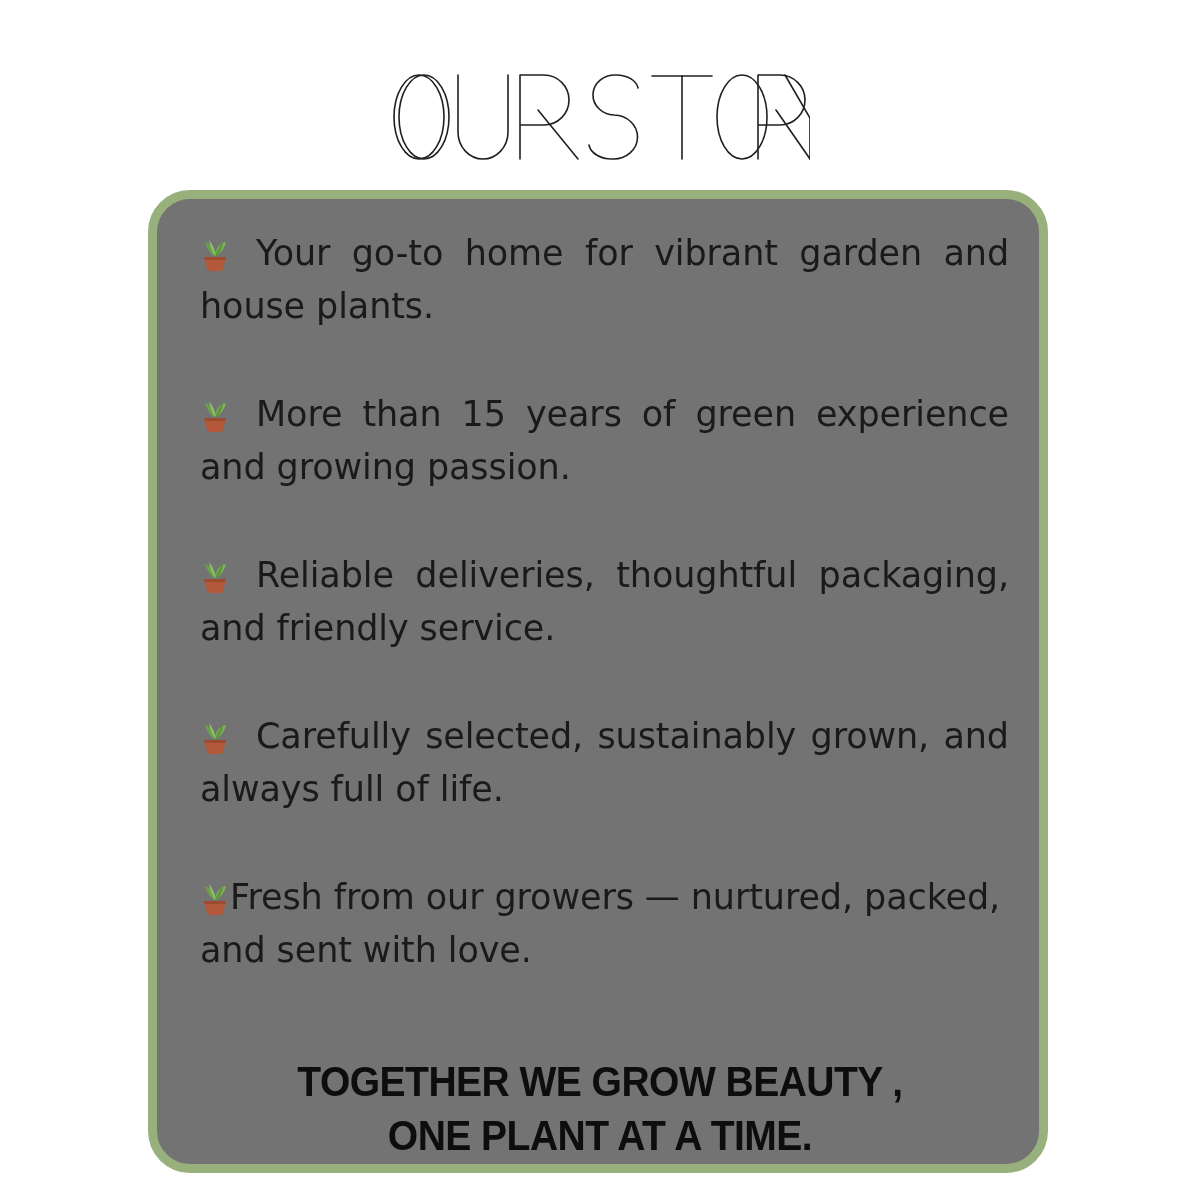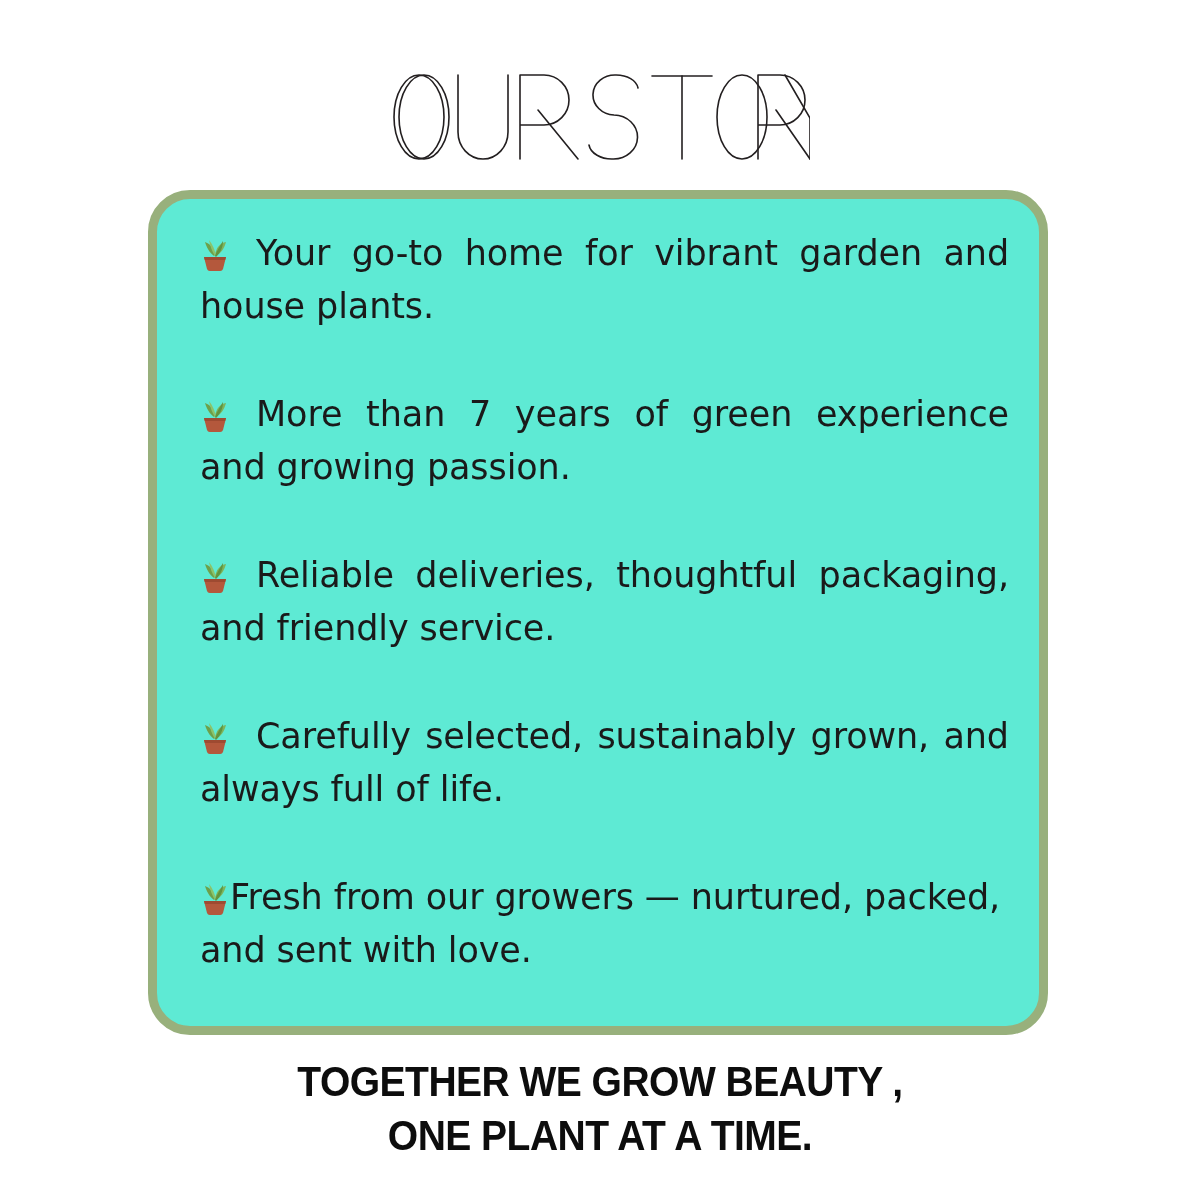--- a/index.html
+++ b/index.html
@@ -29,24 +29,24 @@
   }
 
   .title-svg { display: block; }
 
   
   .story-card {
     position: absolute;
     left: 148px;
     top: 190px;
     width: 900px;
-    height: 845px;
+    height: 983px;
     border: 9px solid #98b07c;
     border-radius: 42px;
-    background: #5eead4;
+    background: #737373;
   }
 
   .card-inner {
     position: absolute;
     left: 43px;
     top: 28px;
     width: 809px;
   }
 
   
@@ -151,21 +151,21 @@
     <p class="bullet">
       <span class="plant-icon">
         <svg width="30" height="34" viewBox="0 0 30 34">
           <path d="M15 17 C14 11 11 6 5 4 C7 10 9 14 14 18 Z" fill="#6da04a"></path>
           <path d="M15 17 C16 10 20 5 26 4 C24 11 21 15 16 18 Z" fill="#7fb35a"></path>
           <path d="M15 18 C12 13 10 8 9 2 C13 7 15 12 16 18 Z" fill="#8cc36a"></path>
           <path d="M15 18 C17 12 20 8 23 3 C23 10 20 15 16 19 Z" fill="#5f9440"></path>
           <path d="M4 19 H26 L23 31 A3 3 0 0 1 20 33 H10 A3 3 0 0 1 7 31 Z" fill="#b4583c"></path>
           <path d="M4 19 H26 L25.2 22 H4.8 Z" fill="#9e4a31"></path>
         </svg>
-      </span><span class="gap-wide"></span><span>More than 7 years of green experience and growing passion.</span>
+      </span><span class="gap-wide"></span><span>More than 15 years of green experience and growing passion.</span>
     </p>
 
     <p class="bullet">
       <span class="plant-icon">
         <svg width="30" height="34" viewBox="0 0 30 34">
           <path d="M15 17 C14 11 11 6 5 4 C7 10 9 14 14 18 Z" fill="#6da04a"></path>
           <path d="M15 17 C16 10 20 5 26 4 C24 11 21 15 16 18 Z" fill="#7fb35a"></path>
           <path d="M15 18 C12 13 10 8 9 2 C13 7 15 12 16 18 Z" fill="#8cc36a"></path>
           <path d="M15 18 C17 12 20 8 23 3 C23 10 20 15 16 19 Z" fill="#5f9440"></path>
           <path d="M4 19 H26 L23 31 A3 3 0 0 1 20 33 H10 A3 3 0 0 1 7 31 Z" fill="#b4583c"></path>

